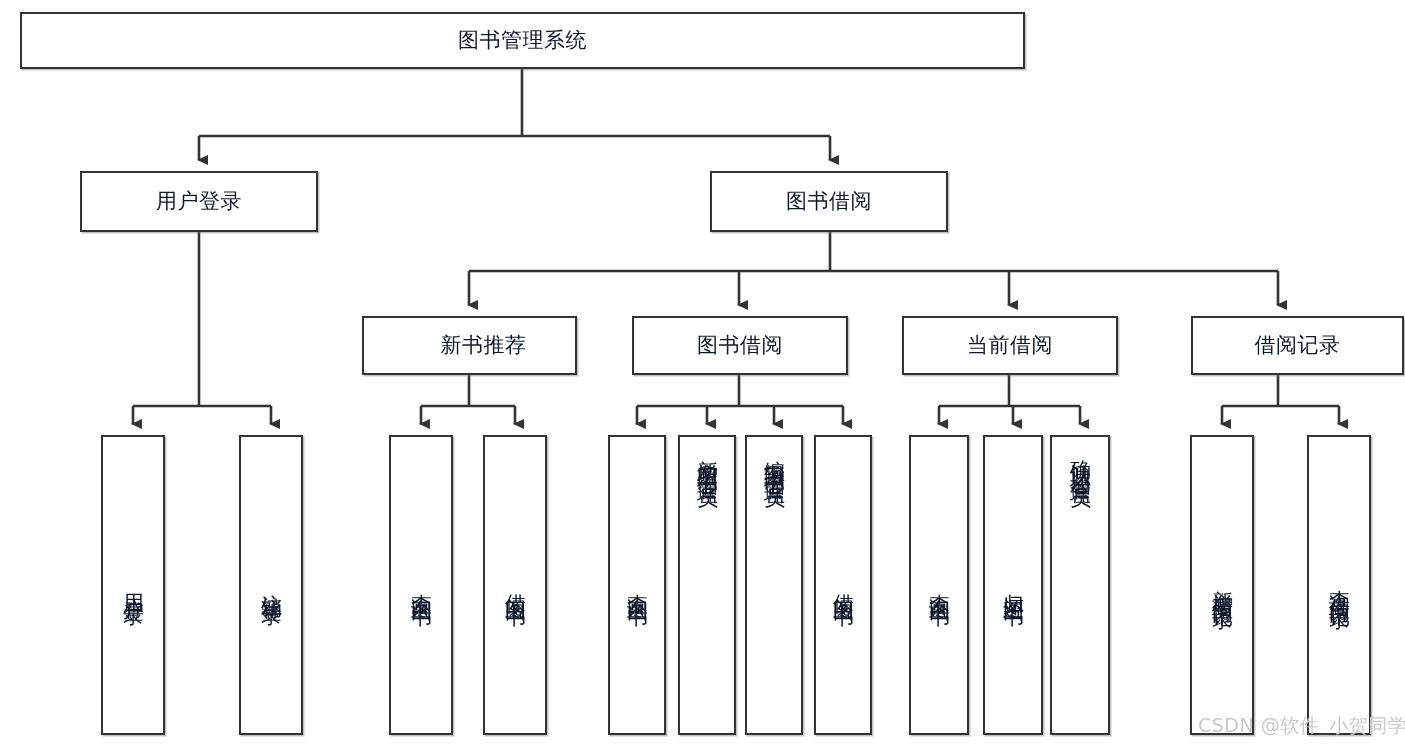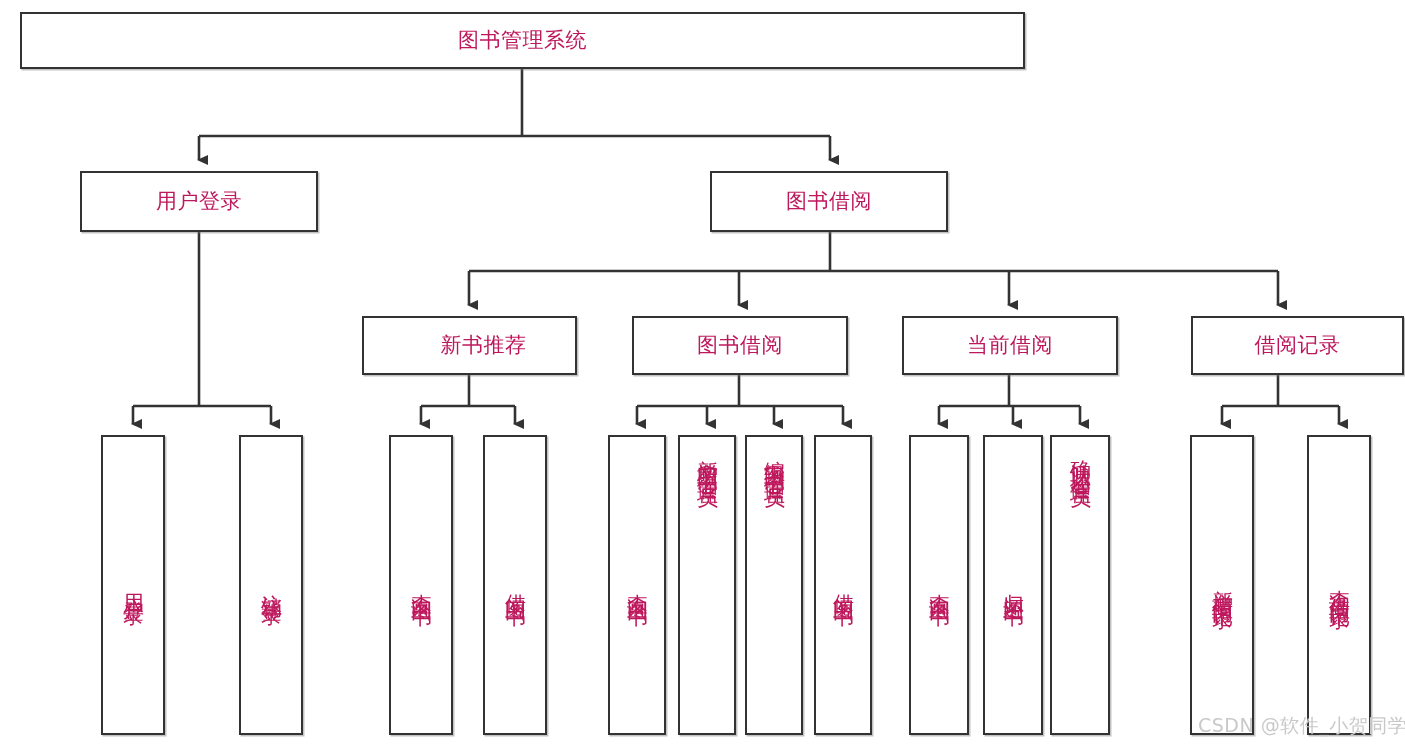--- a/index.html
+++ b/index.html
@@ -28,21 +28,21 @@
     display:flex;
     align-items:center;
     justify-content:center;
     box-shadow:1.5px 1.5px 0 rgba(120,120,120,.45);
   }
   .node .label{
     font-size:21px;
     line-height:1.12;
     letter-spacing:.5px;
     white-space:nowrap;
-    color:#be185d;
+    color:#0f172a;
     text-align:right;
   }
   
   .node.vertical{
     align-items:center;
     justify-content:center;
     padding:6px 0;
   }
   .node.vertical .label{
     writing-mode:vertical-rl;

